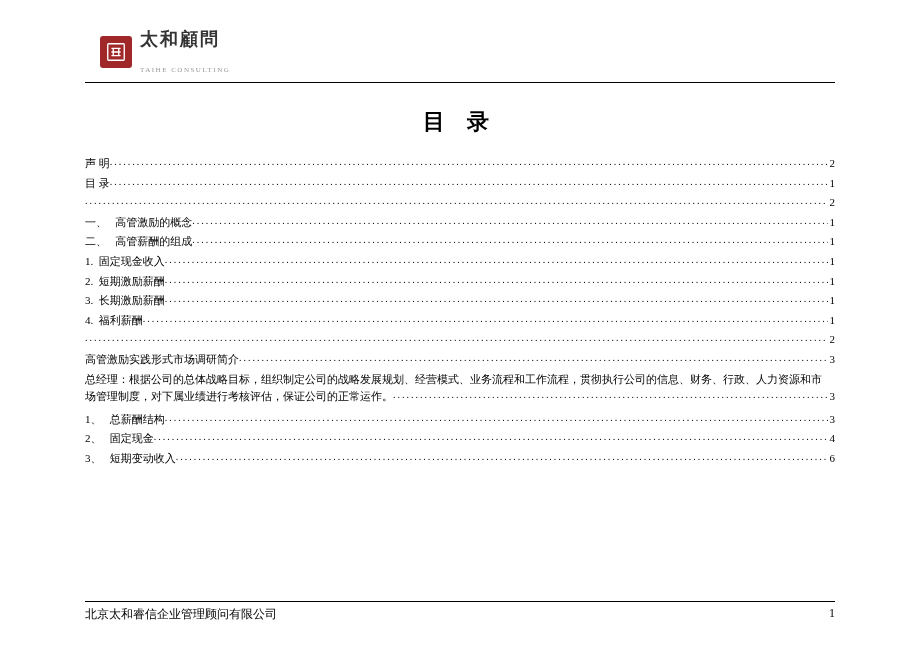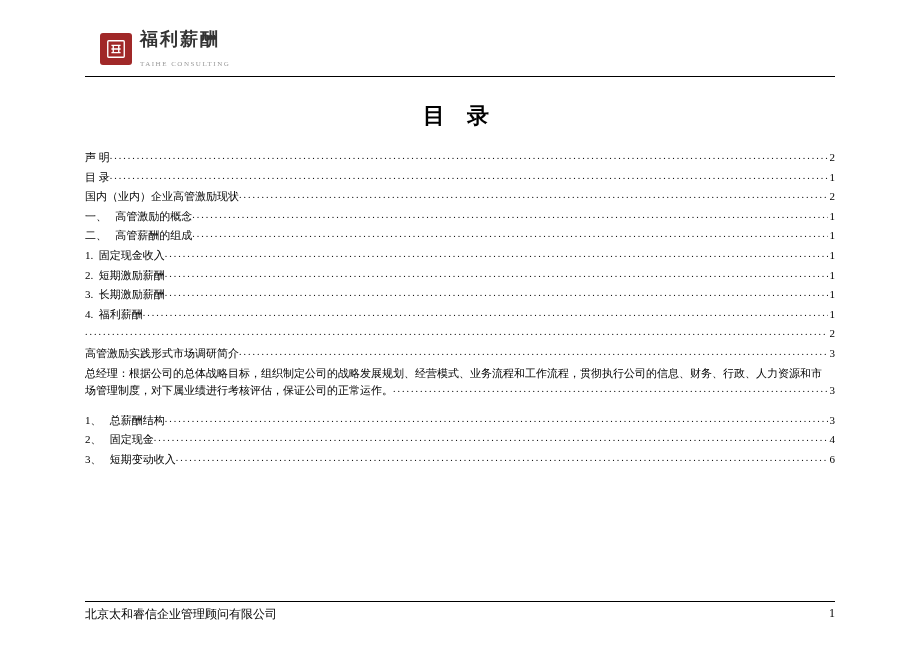--- a/index.html
+++ b/index.html
@@ -49,21 +49,21 @@
       font-size: 18px;
       font-weight: bold;
       color: #333;
       letter-spacing: 2px;
       line-height: 1;
     }
     .logo-subtitle {
       font-size: 7px;
       color: #999;
       letter-spacing: 1.5px;
-      margin-top: 12px;
+      margin-top: 18px;
     }
     .toc-title {
       text-align: center;
       font-family: "SimHei", "黑体", sans-serif;
       font-size: 22px;
       font-weight: bold;
       margin-top: 24px;
       margin-bottom: 18px;
       letter-spacing: 8px;
     }
@@ -93,21 +93,21 @@
     .toc-dots::after {
       content: "..................................................................................................................................................................................................................................................................................................................";
     }
     .toc-page {
       flex-shrink: 0;
       padding-left: 2px;
     }
     .toc-wrap {
       white-space: normal;
       line-height: 1.55;
-      margin-bottom: 13px;
+      margin-bottom: 6px;
     }
     .toc-wrap .tail {
       display: flex;
       align-items: center;
       white-space: nowrap;
       overflow: hidden;
     }
     .toc-wrap .lead {
       display: inline;
     }
@@ -127,40 +127,39 @@
 <body>
 
 <div class="header">
   <div class="logo-icon">
     <svg viewBox="0 0 24 24" fill="none" stroke="#fff" stroke-width="1.5">
       <rect x="3" y="3" width="18" height="18" rx="1"></rect>
       <path d="M7 8 h10 M7 12 h10 M7 16 h10 M9 8 v8 M15 8 v8"></path>
     </svg>
   </div>
   <div class="logo-text">
-    <div class="logo-title">福利薪酬</div>
+    <div class="logo-title">太和顧問</div>
     <div class="logo-subtitle">TAIHE CONSULTING</div>
   </div>
 </div>
 
 <div class="toc-title">目 录</div>
 
 <div class="toc-list" id="toc-container">
     <div class="toc-entry">
       <span class="toc-label">声 明</span>
       <span class="toc-dots"></span>
       <span class="toc-page">2</span>
     </div>
     <div class="toc-entry">
       <span class="toc-label">目 录</span>
       <span class="toc-dots"></span>
       <span class="toc-page">1</span>
     </div>
     <div class="toc-entry">
-      <span class="toc-label">国内（业内）企业高管激励现状</span>
       <span class="toc-dots"></span>
       <span class="toc-page">2</span>
     </div>
     <div class="toc-entry">
       <span class="toc-label">一、&nbsp;&nbsp;&nbsp;高管激励的概念</span>
       <span class="toc-dots"></span>
       <span class="toc-page">1</span>
     </div>
     <div class="toc-entry">
       <span class="toc-label">二、&nbsp;&nbsp;&nbsp;高管薪酬的组成</span>

